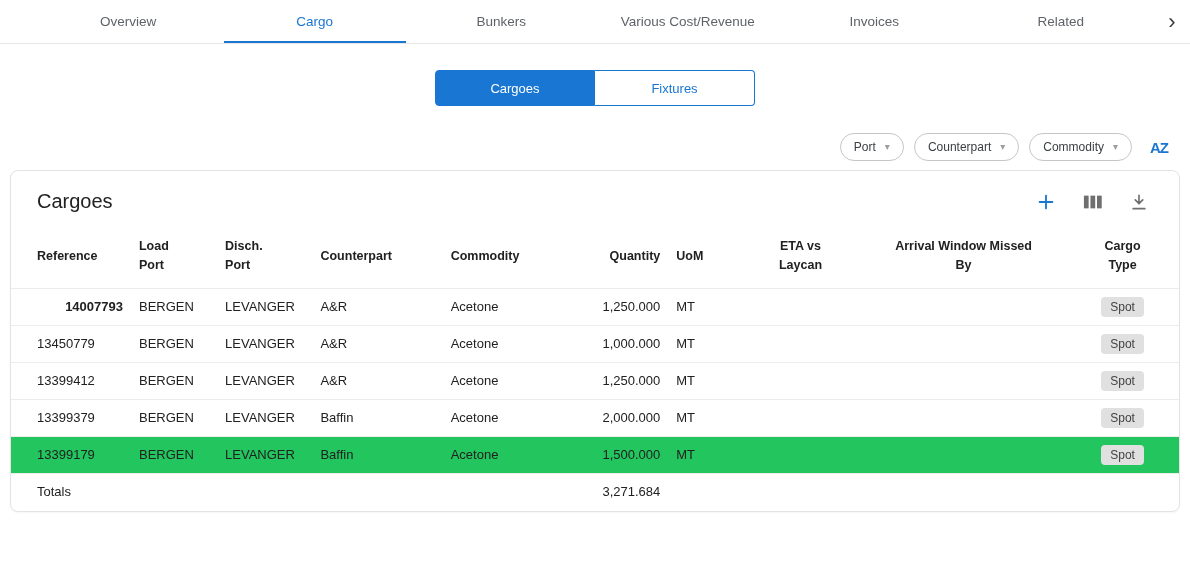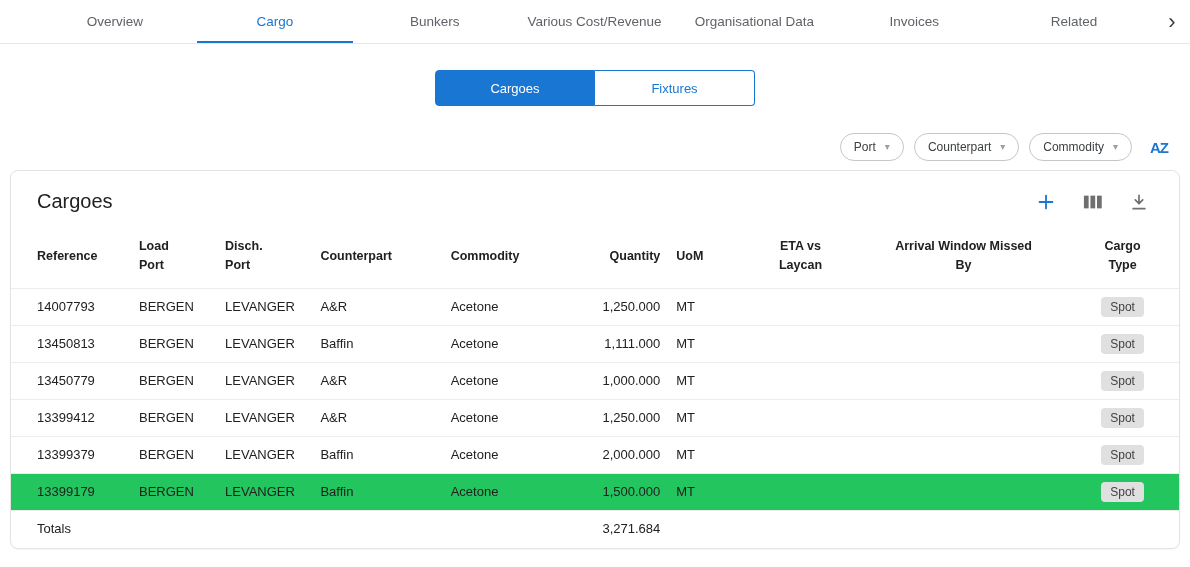--- a/index.html
+++ b/index.html
@@ -95,21 +95,20 @@
 </style>
 </head>
 <body>
 
 <div class="navbar">
   <div class="nav-tabs">
       <div class="nav-tab">Overview</div>
       <div class="nav-tab active">Cargo</div>
       <div class="nav-tab">Bunkers</div>
       <div class="nav-tab">Various Cost/Revenue</div>
-      <div class="nav-tab">Organisational Data</div>
       <div class="nav-tab">Invoices</div>
       <div class="nav-tab">Related</div>
     </div>
   <div class="nav-chevron">›</div>
 </div>
 
 <div class="toggle-group">
     <div class="toggle-btn selected">Cargoes</div>
     <div class="toggle-btn">Fixtures</div>
   </div>
@@ -184,38 +183,26 @@
           <th style="text-align: center;">ETA vs
 Laycan</th>
           <th style="text-align: center;">Arrival Window Missed
 By</th>
           <th style="text-align: center;">Cargo
 Type</th>
         </tr>
     </thead>
     <tbody>
         <tr>
-          <td style="text-align: left;">14007793</td>
+          <td style="text-align: right; font-weight: bold;">14007793</td>
           <td style="text-align: left;">BERGEN</td>
           <td style="text-align: left;">LEVANGER</td>
           <td style="text-align: left;">A&amp;R</td>
           <td style="text-align: left;">Acetone</td>
           <td style="text-align: right;">1,250.000</td>
-          <td style="text-align: left;">MT</td>
-          <td style="text-align: center;"></td>
-          <td style="text-align: center;"></td>
-          <td style="text-align: center;"><span class="badge">Spot</span></td>
-        </tr>
-        <tr>
-          <td style="text-align: left;">13450813</td>
-          <td style="text-align: left;">BERGEN</td>
-          <td style="text-align: left;">LEVANGER</td>
-          <td style="text-align: left;">Baffin</td>
-          <td style="text-align: left;">Acetone</td>
-          <td style="text-align: right;">1,111.000</td>
           <td style="text-align: left;">MT</td>
           <td style="text-align: center;"></td>
           <td style="text-align: center;"></td>
           <td style="text-align: center;"><span class="badge">Spot</span></td>
         </tr>
         <tr>
           <td style="text-align: left;">13450779</td>
           <td style="text-align: left;">BERGEN</td>
           <td style="text-align: left;">LEVANGER</td>
           <td style="text-align: left;">A&amp;R</td>

